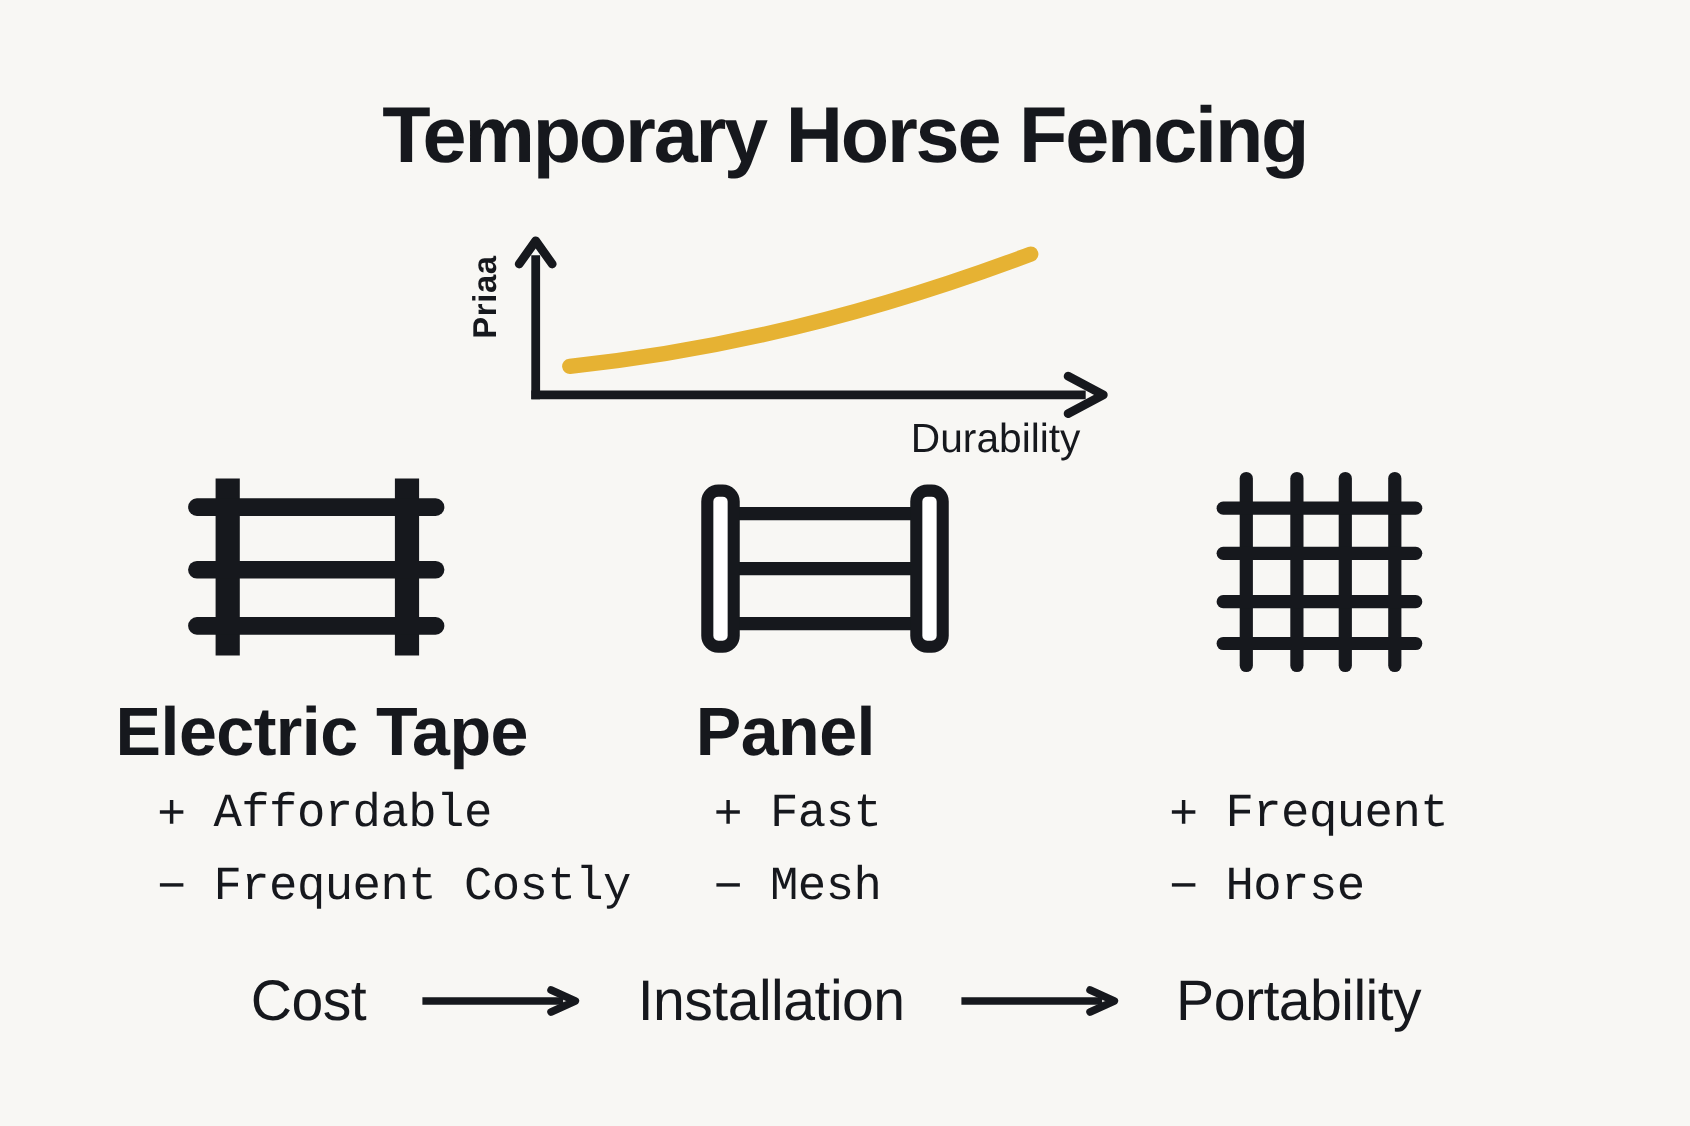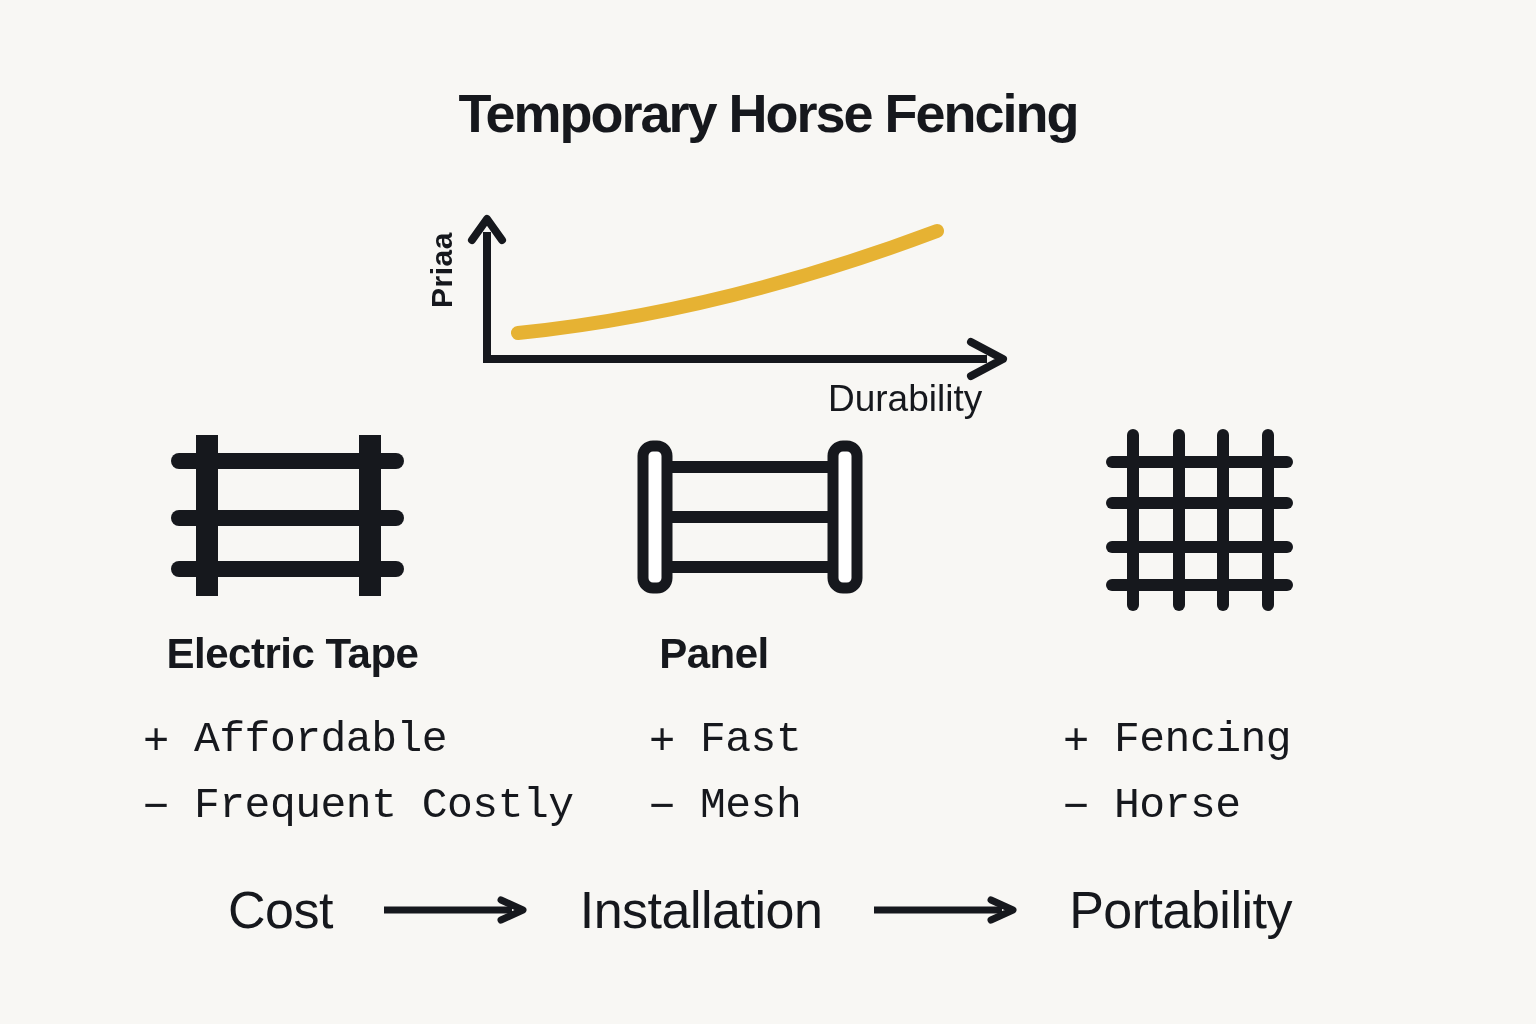--- a/index.html
+++ b/index.html
@@ -14,21 +14,21 @@
     font-family:"Liberation Sans","DejaVu Sans",sans-serif;
     color:var(--ink);
     overflow:hidden;
   }
   .canvas{position:relative;width:1536px;height:1024px;background:var(--bg);}
 
   
   .title{
     position:absolute;left:0;top:82px;width:1536px;
     text-align:center;
-    font-size:54px;font-weight:800;letter-spacing:-2px;
+    font-size:72px;font-weight:800;letter-spacing:-2px;
     color:var(--ink);
   }
 
   
   .chart{position:absolute;left:420px;top:200px;width:620px;height:235px;}
   .chart svg{position:absolute;left:0;top:0;}
   .ylabel{
     position:absolute;left:442px;top:270px;
     transform:translate(-50%,-50%) rotate(-90deg);
     font-size:30px;font-weight:700;letter-spacing:0.5px;
@@ -44,21 +44,21 @@
   
   .icon-abs{position:absolute;}
   .icon-electric{left:170px;top:430px;}
   .icon-panel{left:632px;top:438px;}
   .icon-mesh{left:1105px;top:425px;}
 
   
   .col-header{
     position:absolute;top:630px;
     text-align:center;
-    font-size:42px;font-weight:800;letter-spacing:-0.5px;
+    font-size:62px;font-weight:800;letter-spacing:-0.5px;
   }
   .col-header.c1{left:100px;width:385px;}
   .col-header.c2{left:604px;width:220px;}
   .col-header.c3{left:1010px;width:385px;}
 
   
   .proscons{position:absolute;top:716px;display:flex;flex-direction:column;gap:20px;}
   .proscons.c1{left:136px;}
   .proscons.c2{left:642px;}
   .proscons.c3{left:1056px;}
@@ -148,21 +148,21 @@
     </div>
     <div class="pc-row">
       <span class="pc-sign">−</span>
       <span class="pc-label">Mesh</span>
     </div>
   </div>
 
   <div class="proscons c3">
     <div class="pc-row">
       <span class="pc-sign">+</span>
-      <span class="pc-label">Fencing</span>
+      <span class="pc-label">Frequent</span>
     </div>
     <div class="pc-row">
       <span class="pc-sign">−</span>
       <span class="pc-label">Horse</span>
     </div>
   </div>
 
   <div class="flow">
     <span class="flow-step">Cost</span>
     <svg class="flow-arrow" width="148" height="28" viewBox="0 0 148 28">

